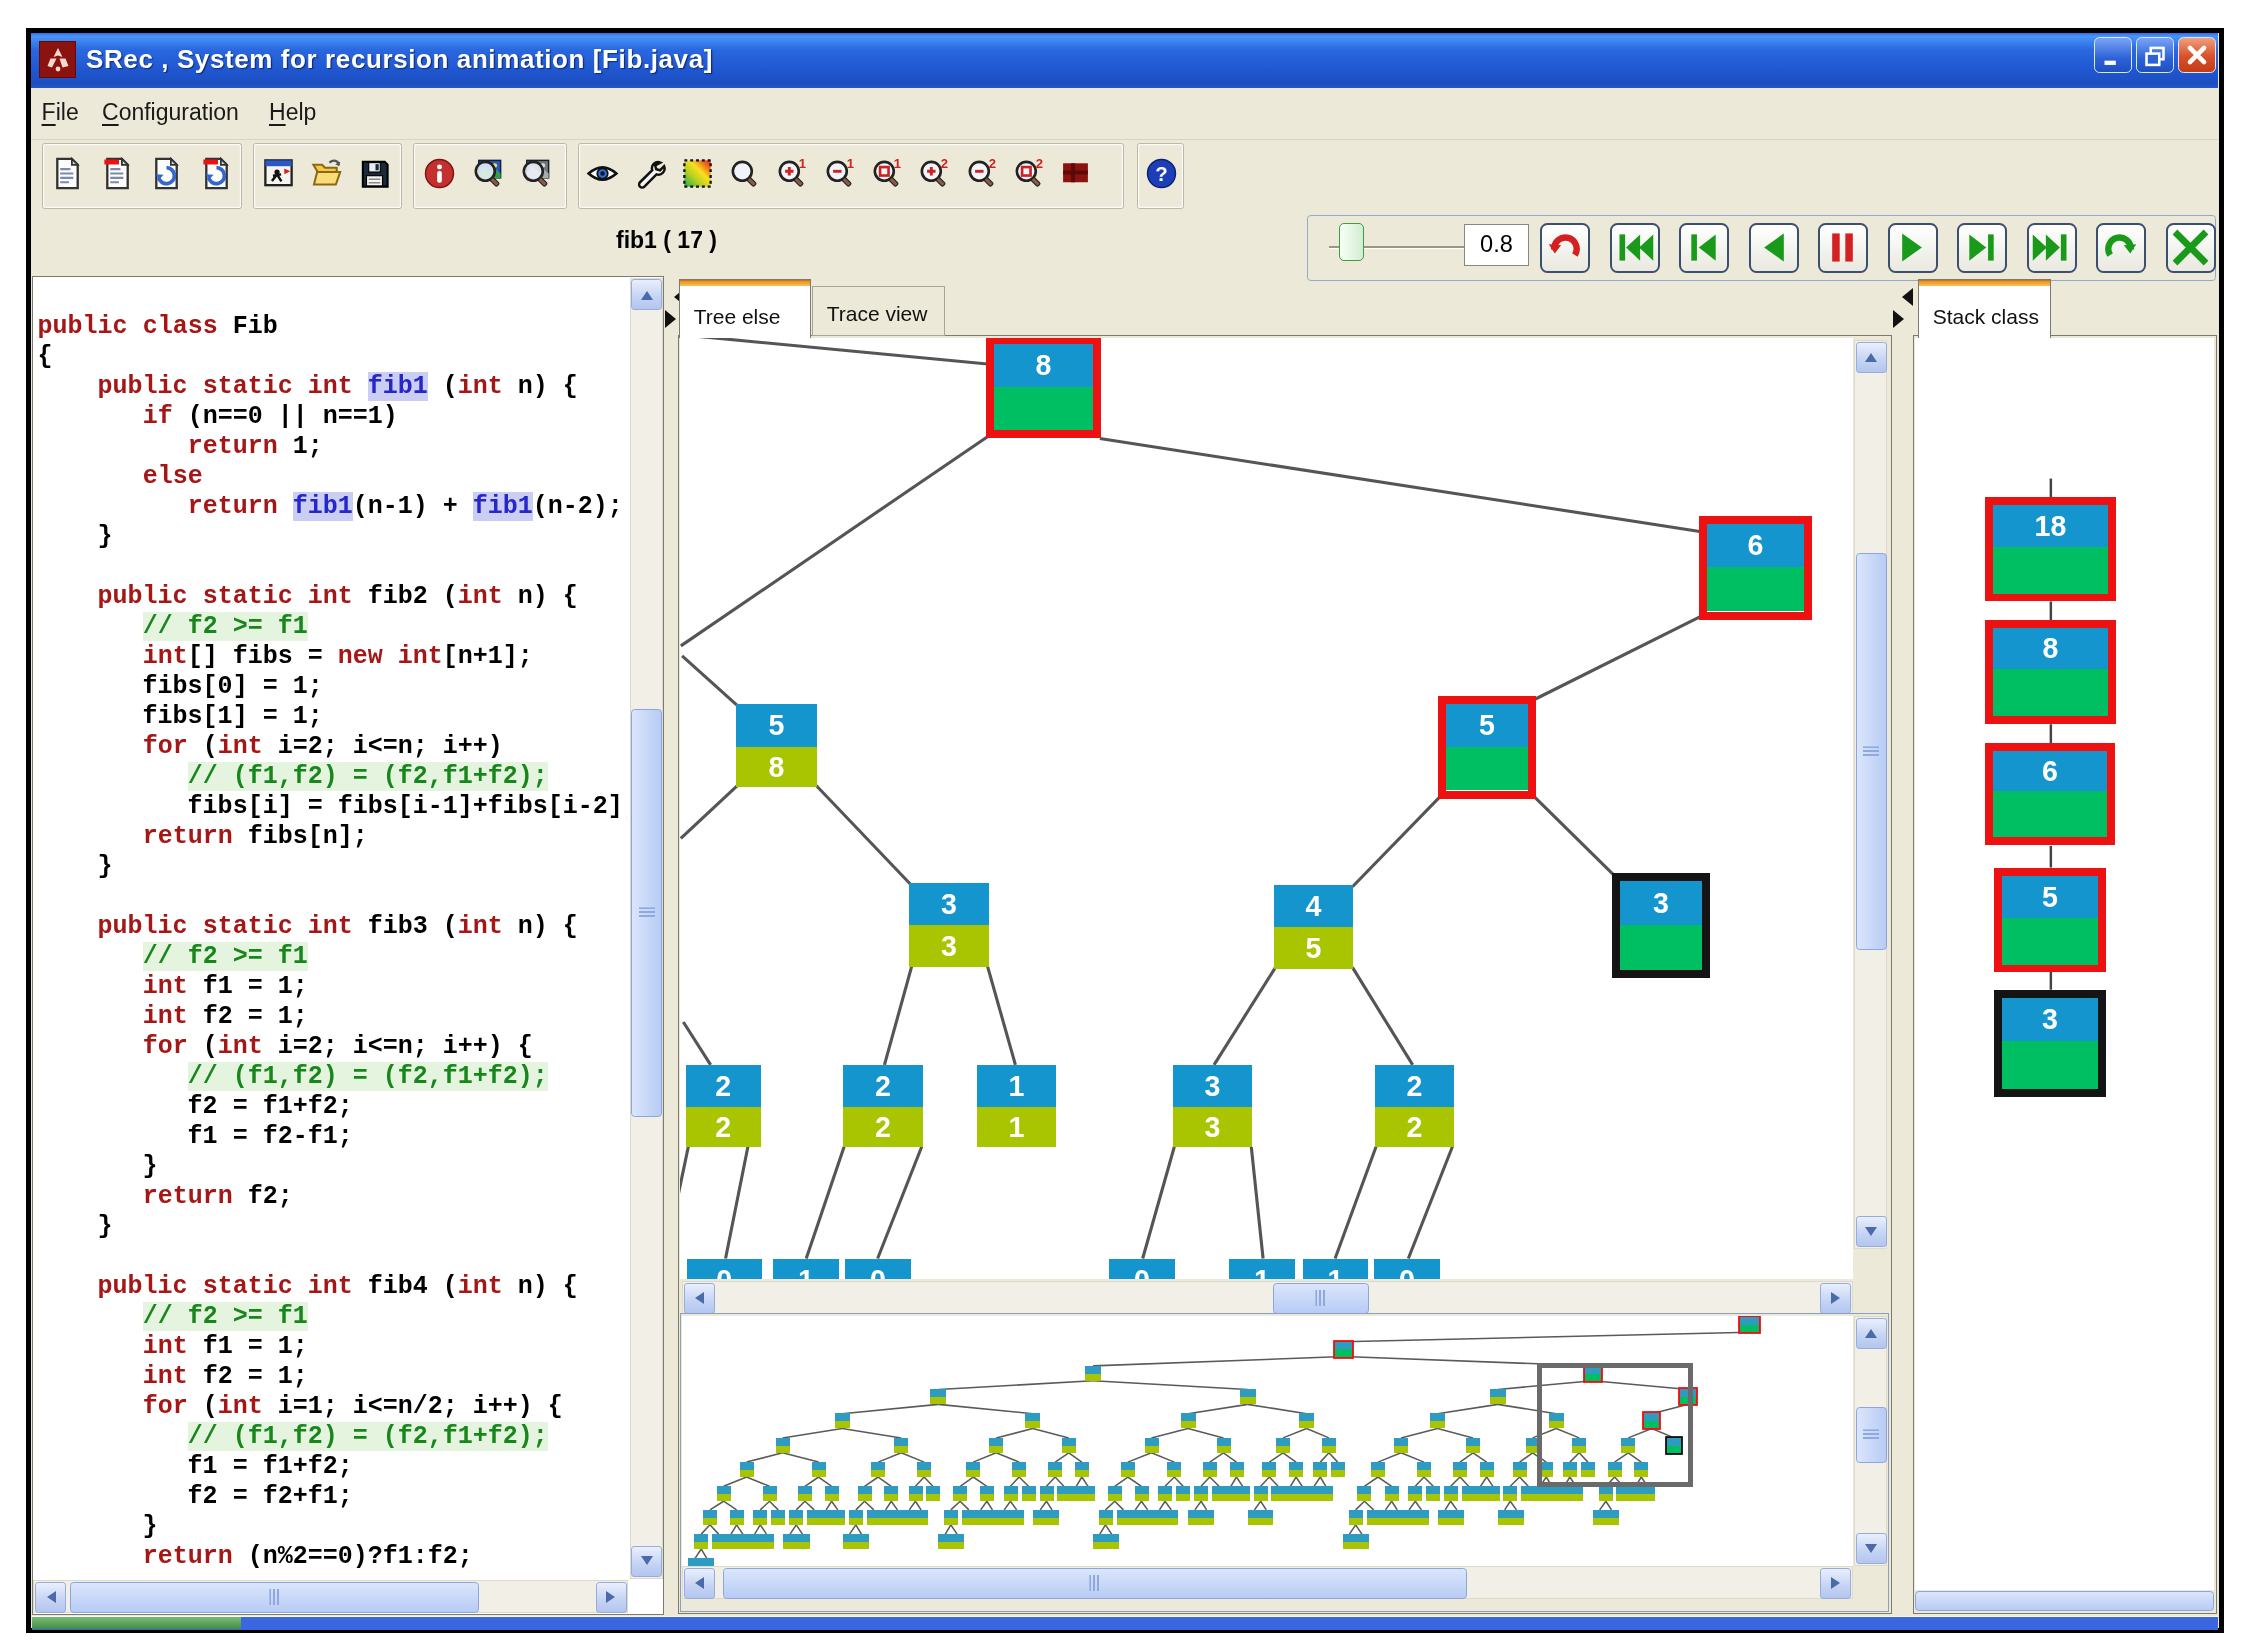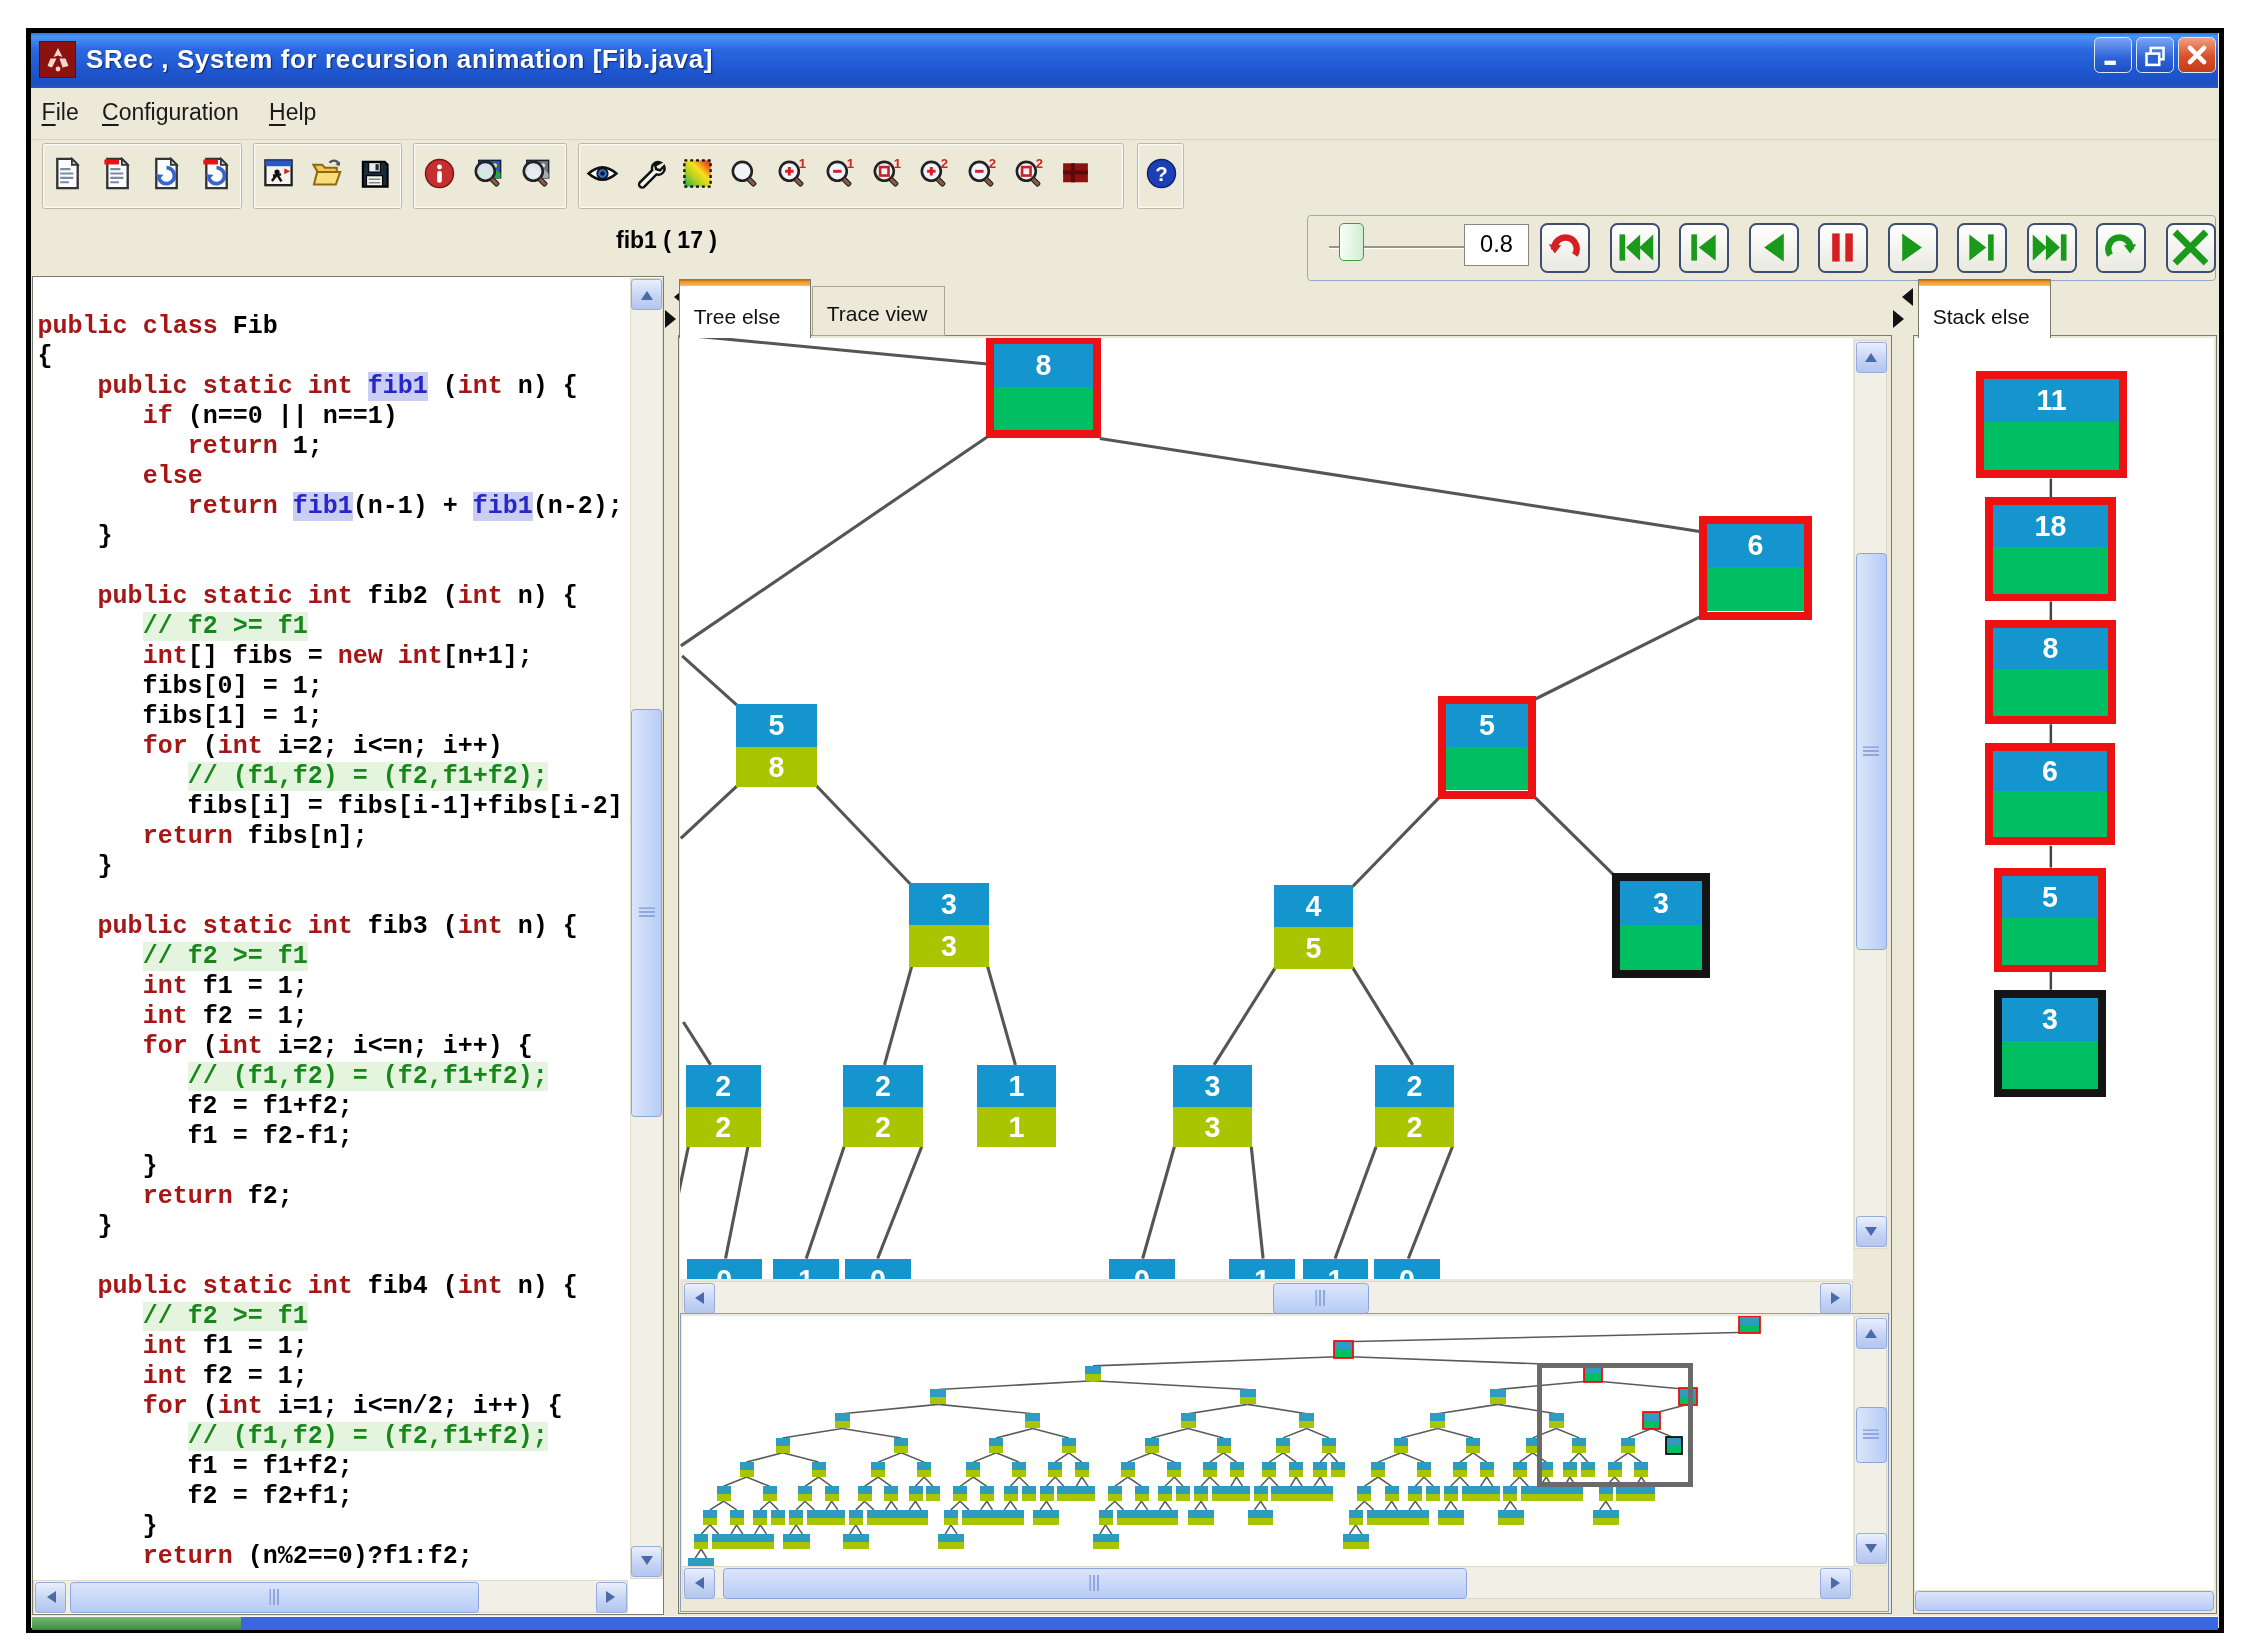--- a/index.html
+++ b/index.html
@@ -1342,34 +1342,30 @@
         <div class="ridge h"></div>
       </div>
   </div>
 
   <div class="spl lf" style="left:1862px;top:255px"></div>
   <div class="spl rt" style="left:1862px;top:277px"></div>
 
   <div class="abs" style="left:1882px;top:302px;width:304px;height:1279px;border:1.2px solid #7b7b6e;background:#ece9d8"></div>
   <div class="tab active abs" style="left:1887px;top:246px;width:133px;height:59px">
     <div class="orange"></div>
-      <span class="lbl">Stack else</span>
+      <span class="lbl">Stack class</span>
     </div>
   <div id="stack-canvas" class="canvas" style="left:1884px;top:305px;width:299px;height:1252px">
       <svg width="299" height="1252" class="lines" viewBox="0 0 482 2017">
         <line x1="219" y1="226" x2="219" y2="256" stroke="#444" stroke-width="4"></line>
         <line x1="219" y1="424" x2="219" y2="455" stroke="#444" stroke-width="4"></line>
         <line x1="219" y1="622" x2="219" y2="653" stroke="#444" stroke-width="4"></line>
         <line x1="219" y1="818" x2="219" y2="853" stroke="#444" stroke-width="4"></line>
         <line x1="219" y1="1021" x2="219" y2="1050" stroke="#444" stroke-width="4"></line>
       </svg>
-      <div class="tnode" style="left: 61px; top: 33px; width: 151px; height: 107px; border: 8px solid rgb(238, 17, 17);">
-        <div class="half" style="top: 0px; height: 43px; background: rgb(20, 149, 206);">11</div>
-        <div class="half" style="top: 43px; height: 48px; background: rgb(0, 190, 98);"></div>
-      </div>
       <div class="tnode" style="left: 70px; top: 159px; width: 131px; height: 104px; border: 8px solid rgb(238, 17, 17);">
         <div class="half" style="top: 0px; height: 42px; background: rgb(20, 149, 206);">18</div>
         <div class="half" style="top: 42px; height: 47px; background: rgb(0, 190, 98);"></div>
       </div>
       <div class="tnode" style="left: 70px; top: 282px; width: 131px; height: 104px; border: 8px solid rgb(238, 17, 17);">
         <div class="half" style="top: 0px; height: 41px; background: rgb(20, 149, 206);">8</div>
         <div class="half" style="top: 41px; height: 47px; background: rgb(0, 190, 98);"></div>
       </div>
       <div class="tnode" style="left: 70px; top: 405px; width: 130px; height: 102px; border: 8px solid rgb(238, 17, 17);">
         <div class="half" style="top: 0px; height: 40px; background: rgb(20, 149, 206);">6</div>

